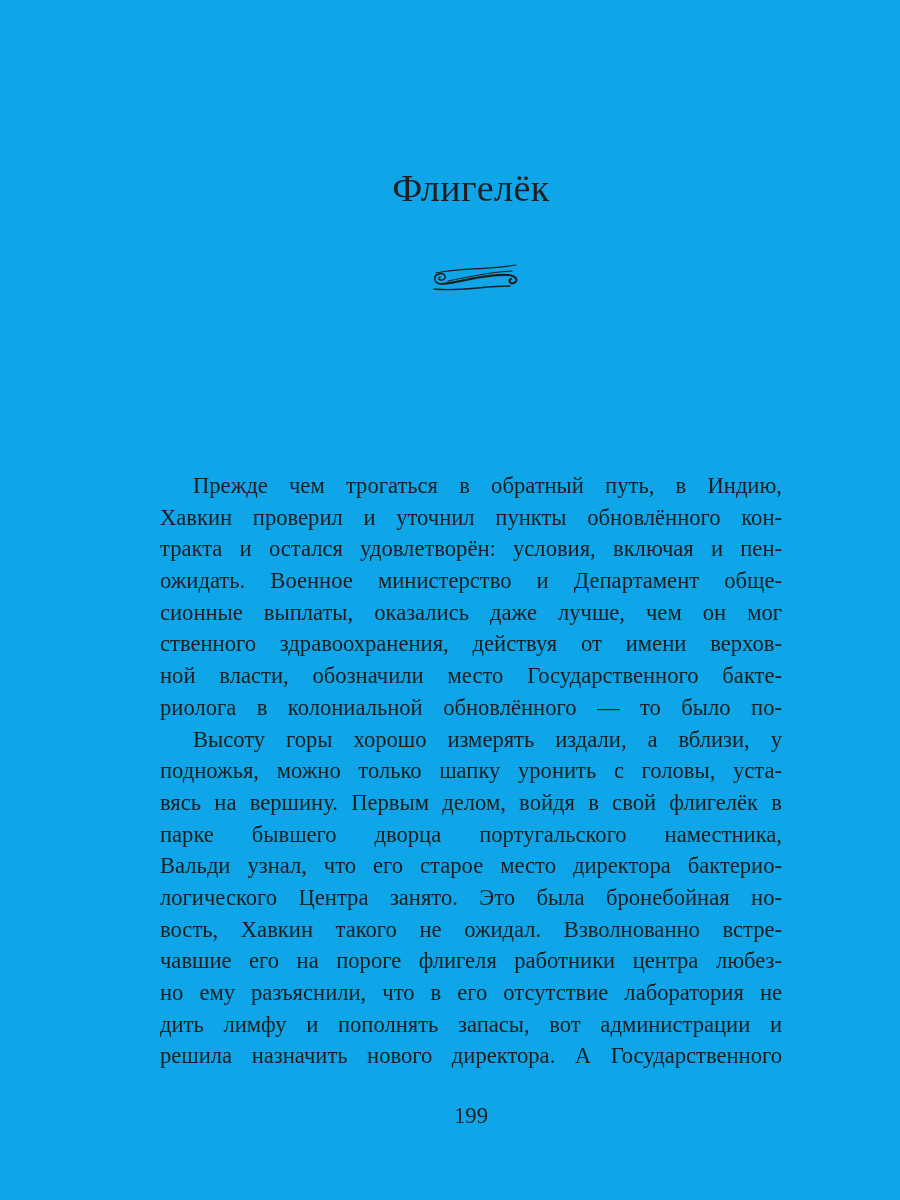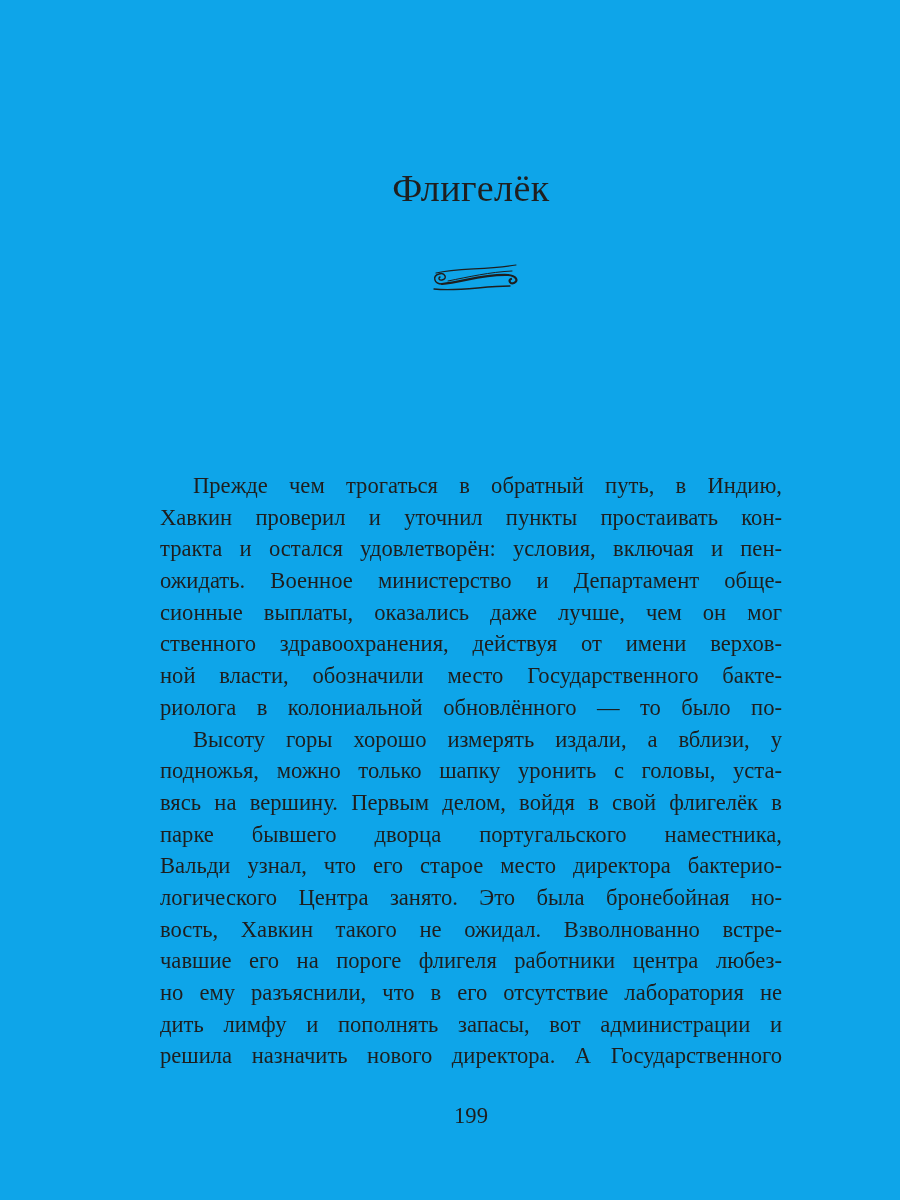--- a/index.html
+++ b/index.html
@@ -90,21 +90,21 @@
     <path d="M14 22 C 35 20, 55 12, 80 13 C 88 13.5, 91 19, 86 21 C 82 22.5, 80 18, 83 17" fill="none" stroke="#1e1e1e" stroke-width="2.2" stroke-linecap="round"></path>
 
     <path d="M20 19 C 40 15, 62 10, 84 9" fill="none" stroke="#1e1e1e" stroke-width="1" stroke-linecap="round"></path>
 
     <path d="M6 27 C 30 30, 55 24, 82 24" fill="none" stroke="#1e1e1e" stroke-width="1.3" stroke-linecap="round"></path>
   </svg>
 
   <div class="body-text">
     <div class="paragraph">
       <span class="line indent">Прежде чем трогаться в обратный путь, в Индию,</span>
-      <span class="line">Хавкин проверил и уточнил пункты простаивать кон-</span>
+      <span class="line">Хавкин проверил и уточнил пункты обновлённого кон-</span>
       <span class="line">тракта и остался удовлетворён: условия, включая и пен-</span>
       <span class="line">ожидать. Военное министерство и Департамент обще-</span>
       <span class="line">сионные выплаты, оказались даже лучше, чем он мог</span>
       <span class="line">ственного здравоохранения, действуя от имени верхов-</span>
       <span class="line">ной власти, обозначили место Государственного бакте-</span>
       <span class="line">риолога в колониальной обновлённого — то было по-</span>
     </div>
     <div class="paragraph">
       <span class="line indent">Высоту горы хорошо измерять издали, а вблизи, у</span>
       <span class="line">подножья, можно только шапку уронить с головы, уста-</span>

